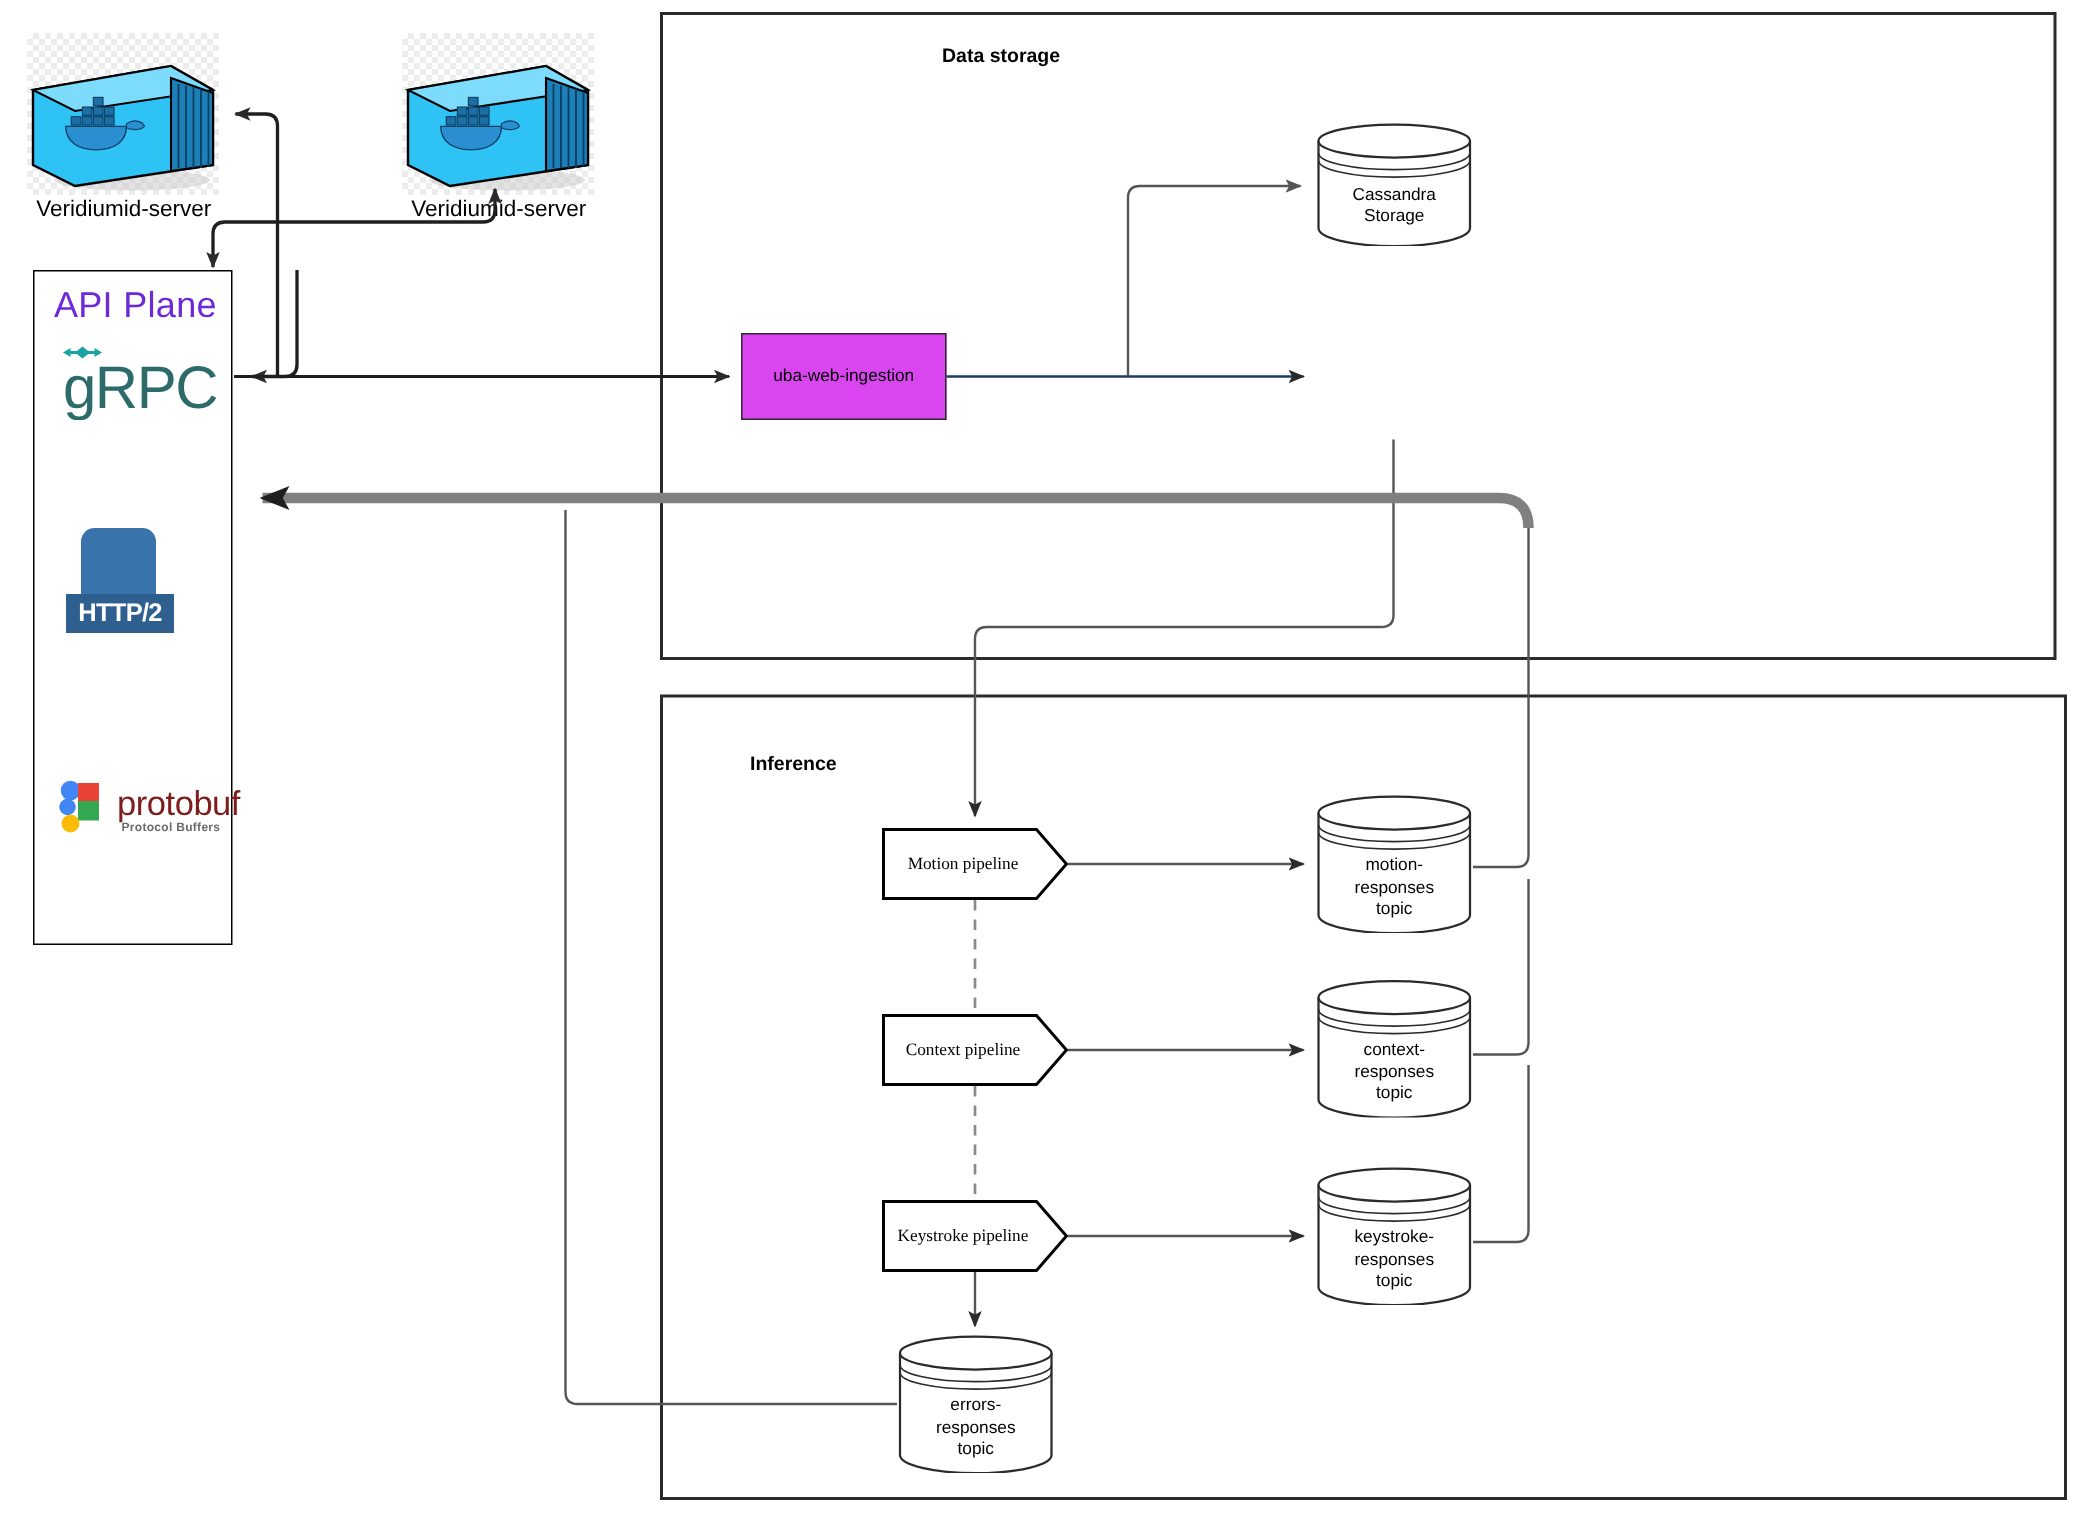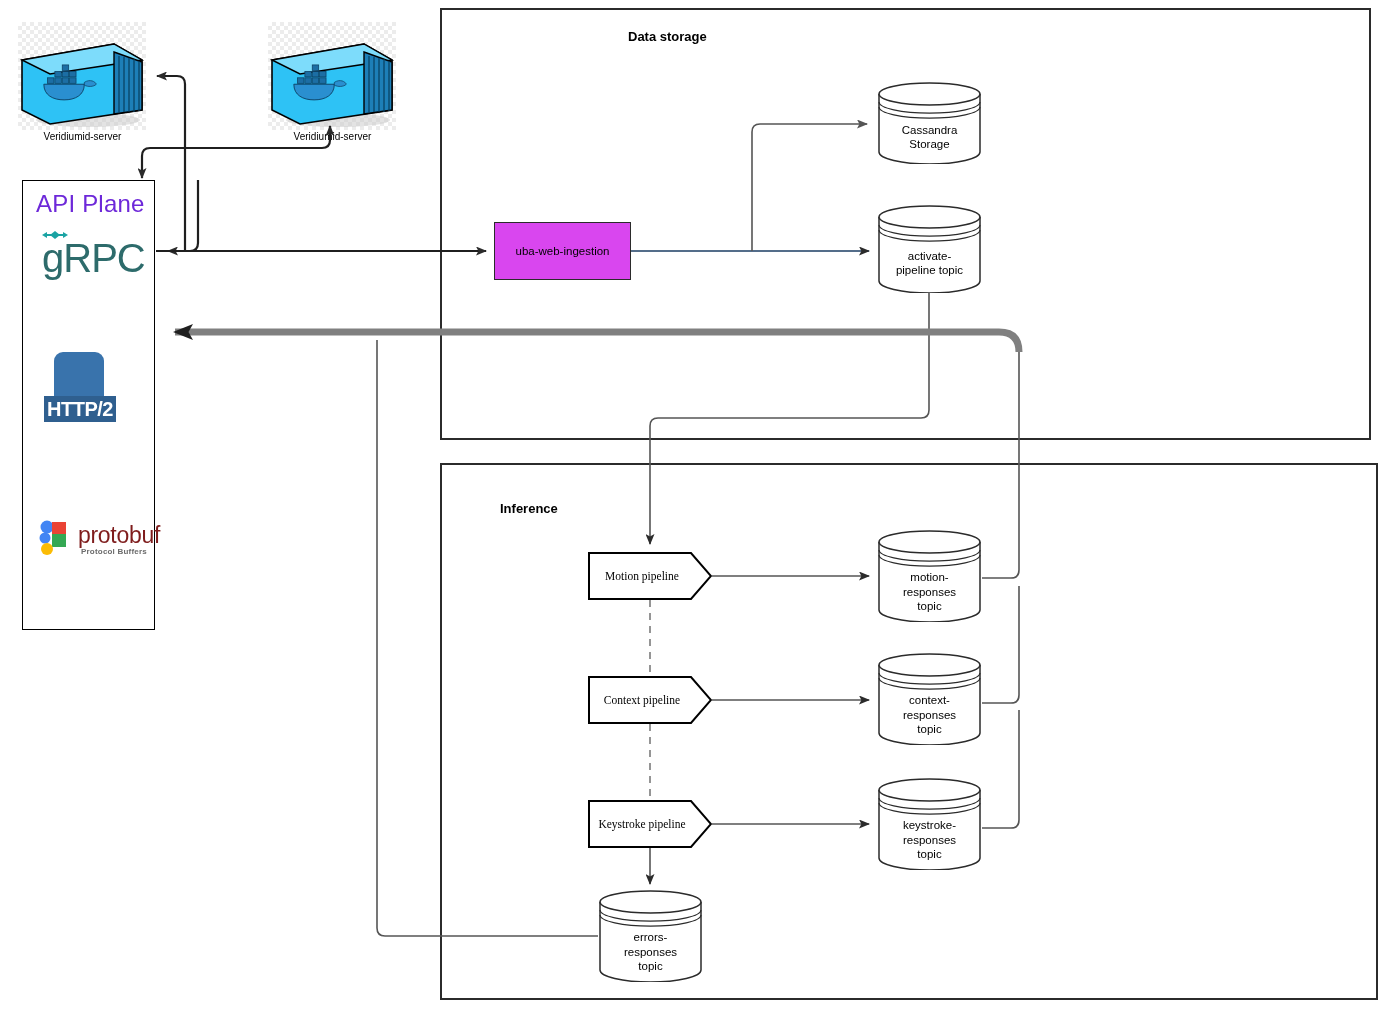--- a/index.html
+++ b/index.html
@@ -17,38 +17,38 @@
             display:flex;align-items:center;justify-content:center;text-align:center;font-size:11.5px;color:#000;}
 
   .pipe{position:absolute;font-size:11.5px;color:#000;font-family:Liberation Serif, serif;}
   .pipe .pipe-label{position:absolute;left:0;top:0;width:100%;height:100%;display:flex;align-items:center;
                     justify-content:center;padding-right:16px;box-sizing:border-box;text-align:center;}
 
   .cyl{position:absolute;}
   .cyl .cyl-label{position:absolute;left:0;top:0;width:100%;height:100%;display:flex;align-items:center;
                   justify-content:center;text-align:center;font-size:11.5px;color:#000;line-height:1.25;}
 
-  .node-cap{position:absolute;font-size:10px;color:#000;text-align:center;white-space:nowrap;}
+  .node-cap{position:absolute;font-size:15px;color:#000;text-align:center;white-space:nowrap;}
 
   
   .docker{position:absolute;}
   .dk-checker{position:absolute;left:0;top:0;width:100%;height:100%;
     background-image:linear-gradient(45deg,#e9e9e9 25%,transparent 25%,transparent 75%,#e9e9e9 75%),
                      linear-gradient(45deg,#e9e9e9 25%,transparent 25%,transparent 75%,#e9e9e9 75%);
     background-size:8px 8px;background-position:0 0,4px 4px;background-color:#fff;opacity:.85;}
 
   
   .grpc{position:absolute;font-family:"Liberation Sans",sans-serif;color:#2d6b6b;font-size:37px;letter-spacing:-1px;}
 
   
   .h2{position:absolute;}
   .h2-body{position:absolute;left:10px;top:0;width:50px;height:66px;background:#3973ac;border-radius:9px 9px 9px 3px;}
   .h2-tab{position:absolute;left:0;top:44px;width:72px;height:26px;background:#2f5f8f;}
   .h2-text{position:absolute;left:0;top:44px;width:72px;height:26px;display:flex;align-items:center;
-           justify-content:center;color:#fff;font-size:20px;font-weight:bold;letter-spacing:-.5px;}
+           justify-content:center;color:#fff;font-size:17px;font-weight:bold;letter-spacing:-.5px;}
 
   
   .pb{position:absolute;}
   .pb-word{position:absolute;left:40px;top:2px;font-size:23px;color:#7f1d1d;letter-spacing:-.3px;}
   .pb-sub{position:absolute;left:43px;top:27px;font-size:8px;color:#6b6b6b;letter-spacing:.2px;font-weight:bold;}
 </style>
 </head>
 <body>
 
 <div id="canvas">
@@ -166,32 +166,20 @@
       <ellipse cx="52.5" cy="12" rx="50.5" ry="11" fill="#fff" stroke="#2b2b2b" stroke-width="1.5"></ellipse>
       <path d="M2 20 a50 11 0 0 0 101 0" fill="none" stroke="#2b2b2b" stroke-width="1.1"></path>
       <path d="M2 25 a50 11 0 0 0 101 0" fill="none" stroke="#2b2b2b" stroke-width="1.1"></path>
     </svg>
     <div class="cyl-label" style="padding-top:14px;">
       <span><span>Cassandra</span><br>
       <span>Storage</span></span>
     </div>
   </div>
 
-  <div class="cyl" style="left:877px;top:205px;width:105px;height:88px;">
-    <svg width="105" height="88" viewBox="0 0 105 88" style="position:absolute;left:0;top:0;">
-      <path d="M2 12 v64 a50 12 0 0 0 101 0 v-64" fill="#fff" stroke="#2b2b2b" stroke-width="1.5"></path>
-      <ellipse cx="52.5" cy="12" rx="50.5" ry="11" fill="#fff" stroke="#2b2b2b" stroke-width="1.5"></ellipse>
-      <path d="M2 20 a50 11 0 0 0 101 0" fill="none" stroke="#2b2b2b" stroke-width="1.1"></path>
-      <path d="M2 25 a50 11 0 0 0 101 0" fill="none" stroke="#2b2b2b" stroke-width="1.1"></path>
-    </svg>
-    <div class="cyl-label" style="padding-top:14px;">
-      <span><span>activate-</span><br>
-      <span>pipeline topic</span></span>
-    </div>
-  </div>
 
   <div class="cyl" style="left:877px;top:530px;width:105px;height:92px;">
     <svg width="105" height="92" viewBox="0 0 105 92" style="position:absolute;left:0;top:0;">
       <path d="M2 12 v68 a50 12 0 0 0 101 0 v-68" fill="#fff" stroke="#2b2b2b" stroke-width="1.5"></path>
       <ellipse cx="52.5" cy="12" rx="50.5" ry="11" fill="#fff" stroke="#2b2b2b" stroke-width="1.5"></ellipse>
       <path d="M2 20 a50 11 0 0 0 101 0" fill="none" stroke="#2b2b2b" stroke-width="1.1"></path>
       <path d="M2 25 a50 11 0 0 0 101 0" fill="none" stroke="#2b2b2b" stroke-width="1.1"></path>
     </svg>
     <div class="cyl-label" style="padding-top:16px;">
       <span><span>motion-</span><br>

